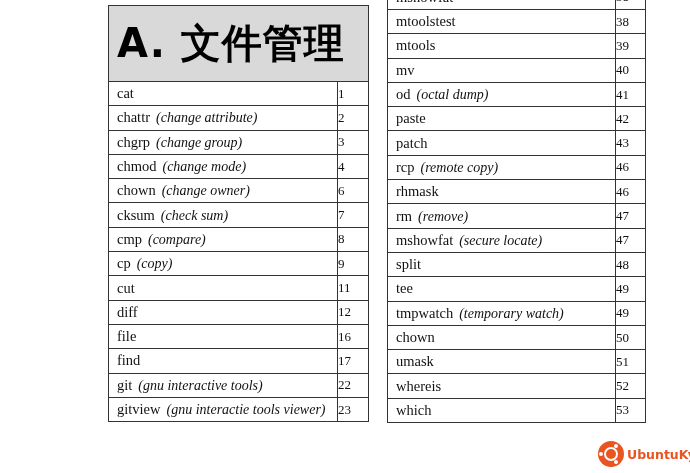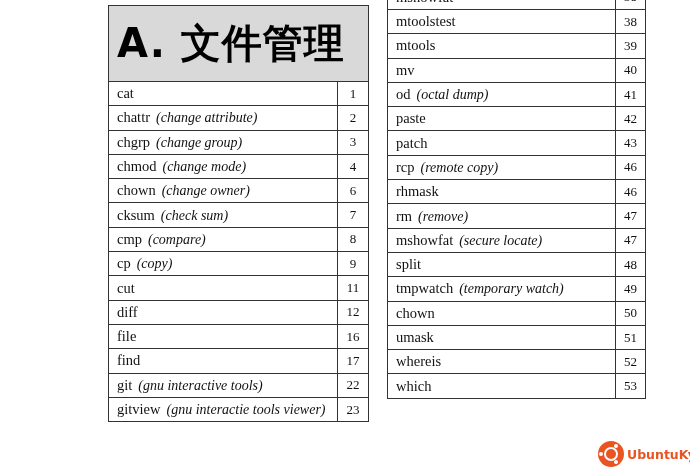--- a/index.html
+++ b/index.html
@@ -15,21 +15,21 @@
     table-layout: fixed;
   }
   .tbl td {
     border: 1.5px solid #333;
     height: 24.3px;
     padding: 0;
     vertical-align: middle;
     box-sizing: border-box;
   }
   .cmd-cell { padding-left: 8px !important; font-size: 14.5px; white-space: nowrap; overflow: hidden; }
-  .num-cell { text-align: center; font-size: 13px; }
+  .num-cell { font-size: 13px; }
   .note { font-style: italic; font-size: 14px; margin-left: 6px; }
   #left-table { left: 108px; top: 5px; width: 260px; padding-left: 16px; }
   #left-table col.c1 { width: 229px; }
   #left-table col.c2 { width: 31px; }
   .header-cell {
     background: #d9d9d9;
     height: 76px !important;
     font-family: "DejaVu Sans", "Liberation Sans", sans-serif;
     font-weight: bold;
     font-size: 40px;
@@ -178,20 +178,24 @@
       </tr>
       <tr>
         <td class="cmd-cell"><span>mshowfat</span><span class="note">(secure locate)</span></td>
         <td class="num-cell">47</td>
       </tr>
       <tr>
         <td class="cmd-cell"><span>split</span></td>
         <td class="num-cell">48</td>
       </tr>
       <tr>
+        <td class="cmd-cell"><span>tee</span></td>
+        <td class="num-cell">49</td>
+      </tr>
+      <tr>
         <td class="cmd-cell"><span>tmpwatch</span><span class="note">(temporary watch)</span></td>
         <td class="num-cell">49</td>
       </tr>
       <tr>
         <td class="cmd-cell"><span>chown</span></td>
         <td class="num-cell">50</td>
       </tr>
       <tr>
         <td class="cmd-cell"><span>umask</span></td>
         <td class="num-cell">51</td>

